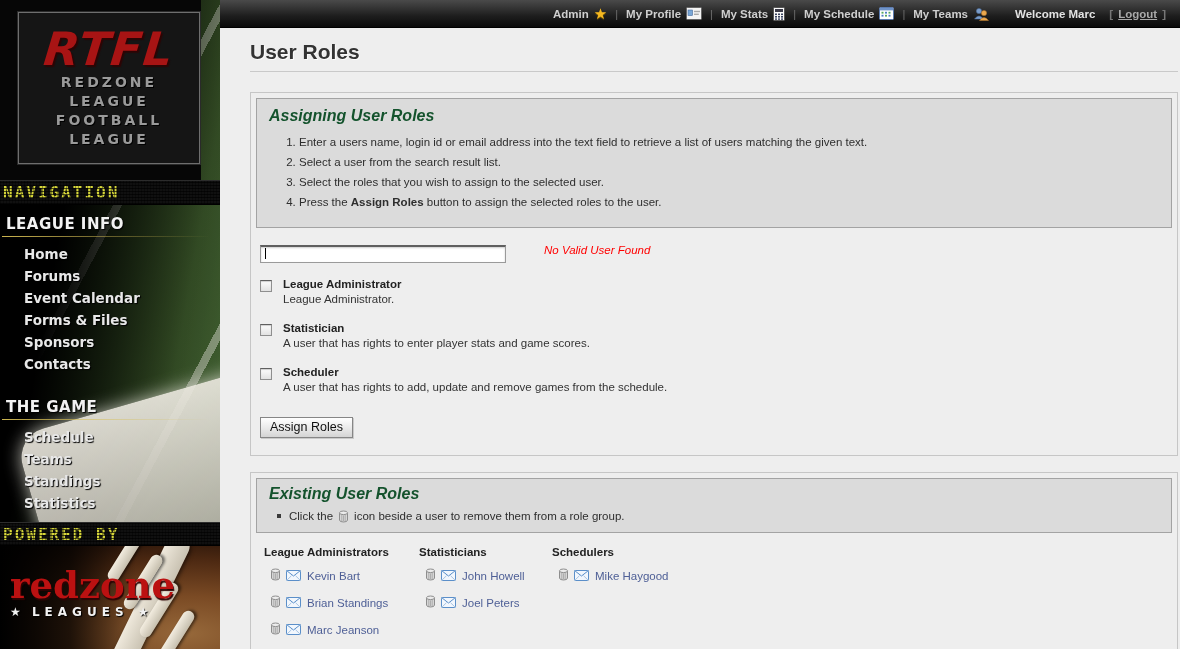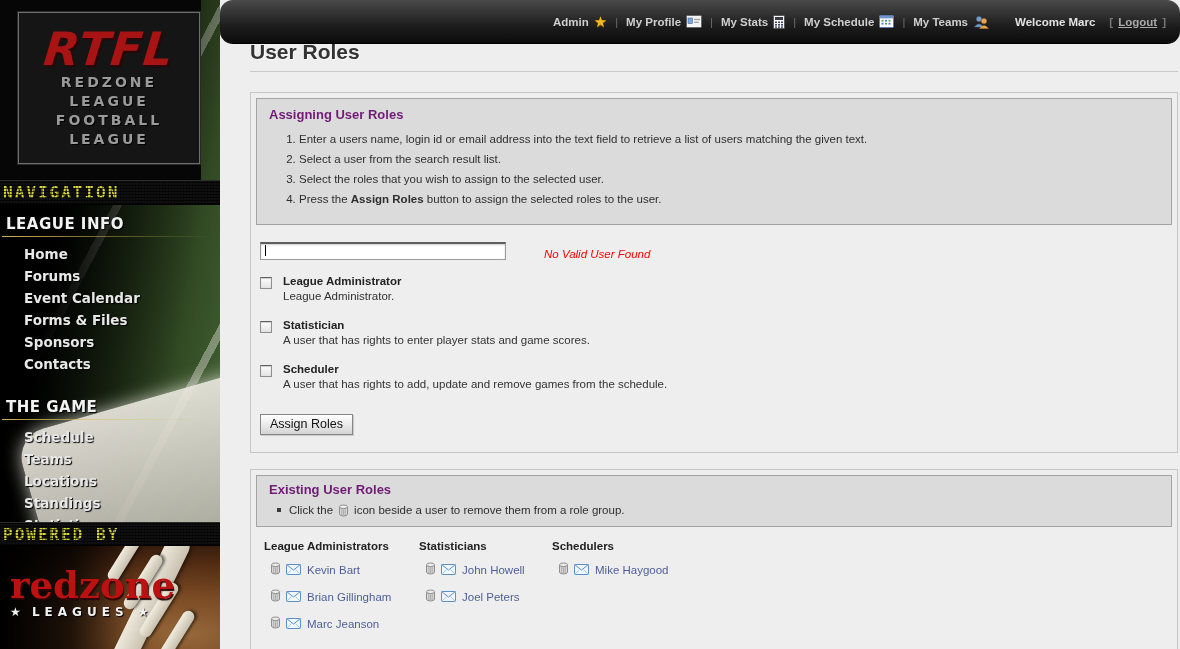--- a/index.html
+++ b/index.html
@@ -61,48 +61,48 @@
   .lace1 { left:96px; top:2px; } .lace2 { left:112px; top:30px; }
   .lace3 { left:128px; top:58px; } .lace4 { left:144px; top:86px; }
   .rz-logo { position:absolute; left:10px; top:20px; }
   .rz-name { font-family:"DejaVu Serif", serif; font-weight:bold; font-size:37px; line-height:38px;
     color:#bb1111; letter-spacing:0; text-shadow:1px 2px 1px #2e0404; }
   .rz-sub { margin-top:1px; font-family:"DejaVu Sans", sans-serif; font-weight:bold; font-size:12px;
     color:#f2f2f2; letter-spacing:5px; text-shadow:1px 1px 1px #000; }
   .rz-sub .star { color:#f2f2f2; letter-spacing:2px; }
 
   
-  .topbar { position:absolute; left:220px; top:0; width:960px; height:44px;
+  .topbar { position:absolute; left:220px; top:0; width:960px; height:28px;
     background:linear-gradient(180deg, #4a4a4a 0%, #303030 35%, #1d1d1d 60%, #0b0b0b 100%);
     border-bottom:1px solid #000; display:flex; align-items:center; justify-content:flex-end;
-    padding-right:14px;border-radius:13px; }
+    padding-right:14px; }
   .tb-item { display:flex; align-items:center; cursor:pointer; }
   .tb-label { font-size:11.5px; font-weight:bold; color:#cfcfcf; }
   .tb-icon { margin-left:5px; display:inline-flex; }
   .tb-sep { color:#6d6d6d; font-size:11px; margin:0 8px; }
   .tb-star { color:#f5b821; font-size:15px; line-height:14px; text-shadow:0 1px 1px #7c5a00; }
   .tb-welcome { font-size:11.5px; font-weight:bold; color:#e2e2e2; margin-left:26px; }
   .tb-logout-wrap { margin-left:14px; display:flex; align-items:center; }
   .tb-bracket { color:#777; font-size:11.5px; font-weight:bold; }
   .tb-logout { color:#a9a9a9; font-size:11.5px; font-weight:bold; margin:0 5px; cursor:pointer;text-decoration:underline; }
 
   
   .content { position:absolute; left:232px; top:28px; width:960px; height:621px; padding:10px 14px 0 16px; }
   .page-title { font-size:21px; font-weight:bold; color:#333; margin:2px 0 7px 2px;
     text-shadow:1px 1px 0 rgba(255,255,255,.8); }
   .title-rule { border:0; border-top:1px solid #c9c9c9; margin:0 0 20px 2px; }
 
   .outer-box { border:1px solid #c6c6c6; padding:5px; margin-left:2px; }
   .gray-box { background:#dbdbdb; border:1px solid #a3a3a3; padding:8px 12px 12px 12px; }
-  .box-title { font-size:13px; font-weight:bold; color:#701a75; }
+  .box-title { font-size:16px; font-weight:bold; color:#14532d;font-style:italic; }
   .steps { margin:10px 0 2px 30px; font-size:11.5px; color:#2e2e2e; }
   .steps li { margin-bottom:5px; line-height:15px; }
 
   .form-area { padding:16px 4px 0 4px; }
-  .search-row { display:flex; align-items:flex-end; }
+  .search-row { display:flex; align-items:flex-start; }
   .search-wrap { position:relative; }
   .search-input { width:246px; height:18px; border:1px solid #9a9a9a; border-top:2px solid #5f5f5f;
     background:#fff; box-shadow:inset 0 1px 2px rgba(0,0,0,.2); font-size:11.5px; padding:0 3px; outline:none; }
   .caret { position:absolute; left:5px; top:4px; width:1px; height:11px; background:#000; }
   .no-user { margin-left:38px; color:#f00; font-style:italic; font-size:11.5px; }
 
   .role-row { display:flex; margin-top:15px; }
   .checkbox { width:12px; height:12px; border:1px solid #8f8f8f; border-top-color:#5f5f5f;
     background:linear-gradient(180deg, #fdfdfd, #e2e2e2); box-shadow:inset 0 1px 1px rgba(0,0,0,.18);
     margin-top:2px; cursor:pointer; flex:none; }
@@ -159,21 +159,20 @@
         <div class="menu-item">Event Calendar</div>
         <div class="menu-item">Forms &amp; Files</div>
         <div class="menu-item">Sponsors</div>
         <div class="menu-item">Contacts</div>
       </div>
       <div class="menu-section second">
         <div class="menu-title">THE GAME</div>
         <div class="menu-underline"></div>
         <div class="menu-item">Schedule</div>
         <div class="menu-item">Teams</div>
-        <div class="menu-item">Locations</div>
         <div class="menu-item">Standings</div>
         <div class="menu-item">Statistics</div>
       </div>
     </div>
 
     <div class="led-banner powered-banner">
       <div class="led-text">POWERED BY</div>
       <div class="scan"></div>
     </div>
 
@@ -363,21 +362,21 @@
                   <line x1="5.5" y1="5.4" x2="5.5" y2="11.4" stroke="#adadad"></line>
                   <line x1="7.2" y1="5" x2="7.2" y2="11" stroke="#adadad"></line>
                 </svg></span>
             <span class="mail">
                 <svg width="15" height="11">
                   <rect x="0.5" y="0.5" width="14" height="10" rx="1" fill="#f2f7fd" stroke="#5b8fc9"></rect>
                   <path d="M0.5,0.5 L7.5,6 L14.5,0.5" fill="none" stroke="#5b8fc9"></path>
                   <path d="M0.5,10.5 L5.5,5.7 M14.5,10.5 L9.5,5.7" fill="none" stroke="#a7c4e2"></path>
                 </svg>
               </span>
-            <span class="user-name">Brian Gillingham</span>
+            <span class="user-name">Brian Standings</span>
           </div>
           <div class="user-row">
             <span><svg width="11" height="13">
                   <path d="M1.5,3 v7 a4,2 0 0 0 8,0 v-7" fill="#d6d6d6" stroke="#8d8d8d"></path>
                   <ellipse cx="5.5" cy="2.8" rx="4" ry="1.8" fill="#ececec" stroke="#8d8d8d"></ellipse>
                   <line x1="3.8" y1="5" x2="3.8" y2="11" stroke="#adadad"></line>
                   <line x1="5.5" y1="5.4" x2="5.5" y2="11.4" stroke="#adadad"></line>
                   <line x1="7.2" y1="5" x2="7.2" y2="11" stroke="#adadad"></line>
                 </svg></span>
             <span class="mail">

